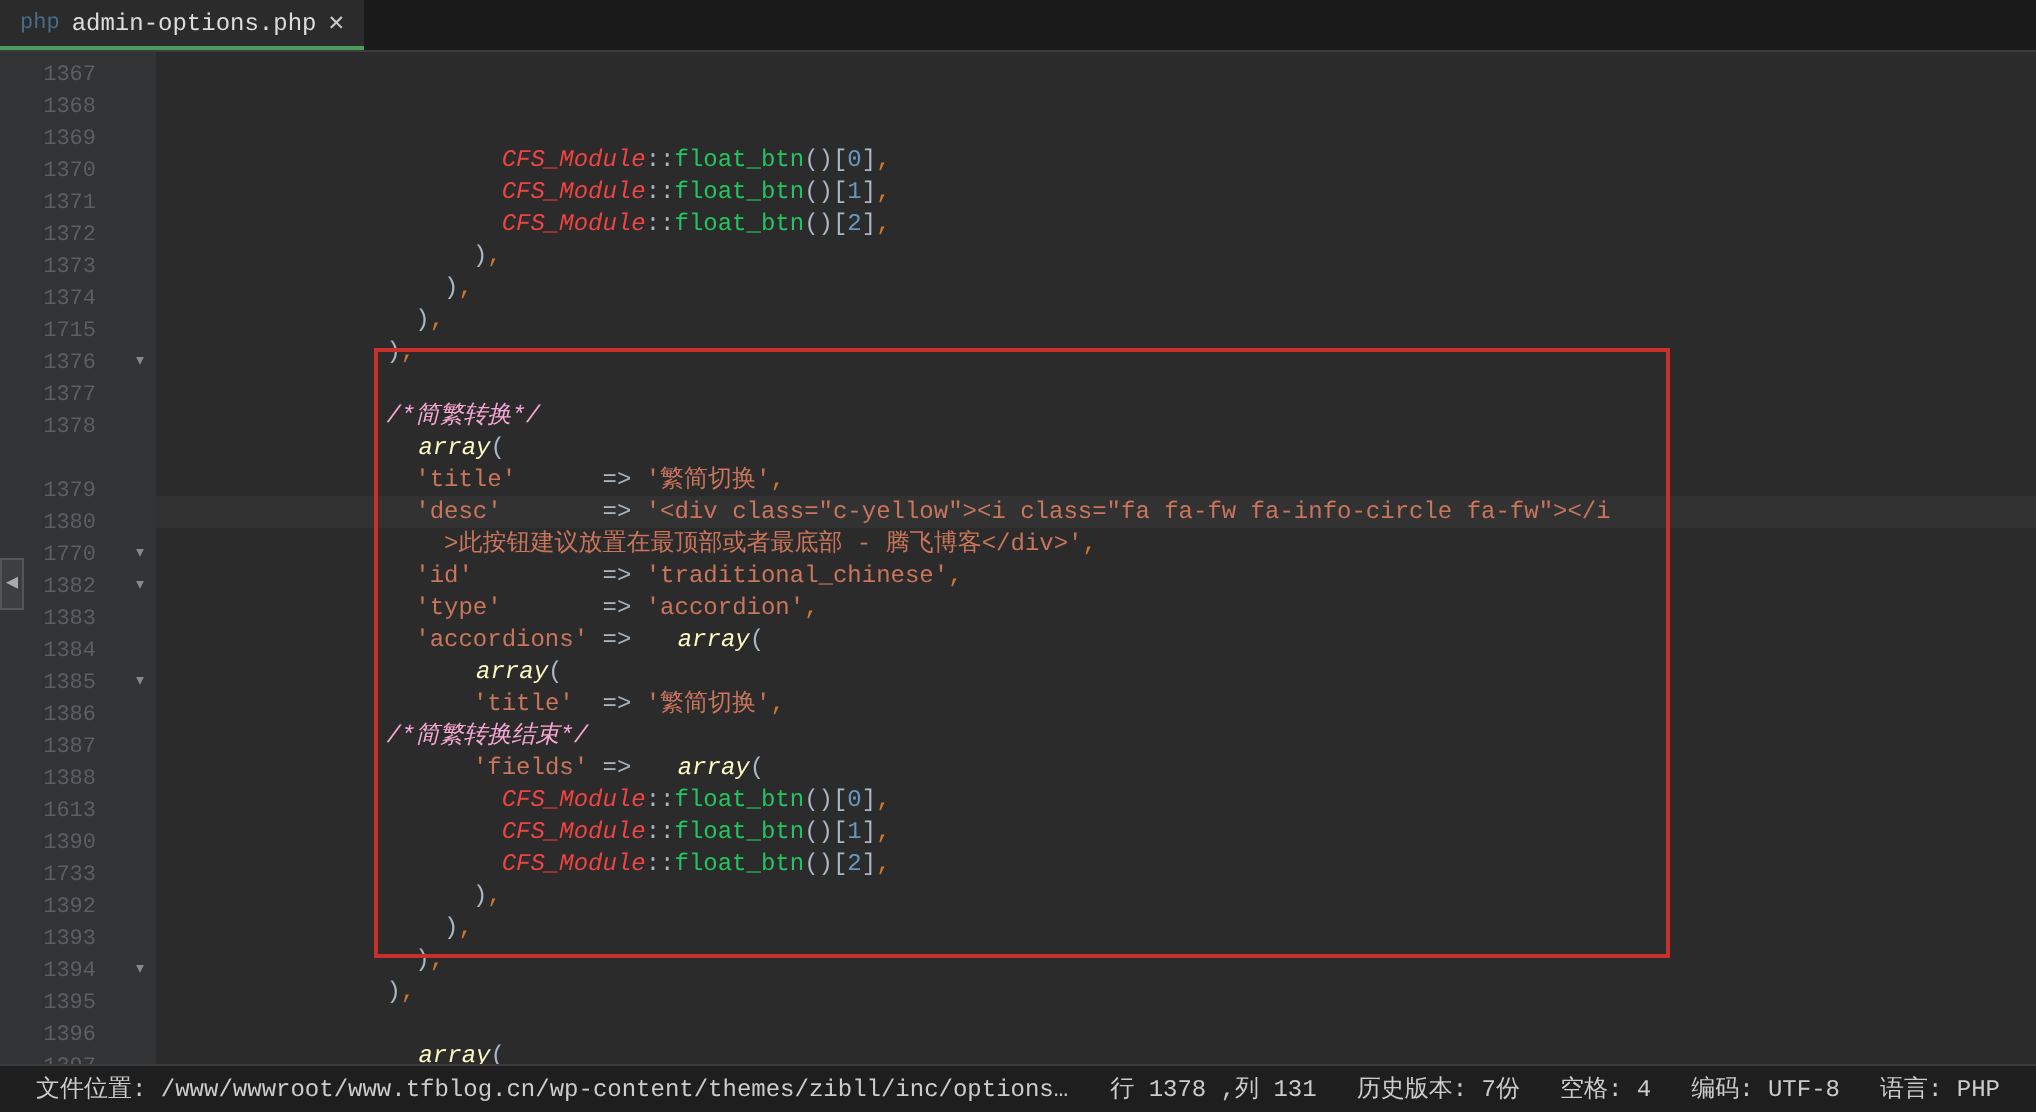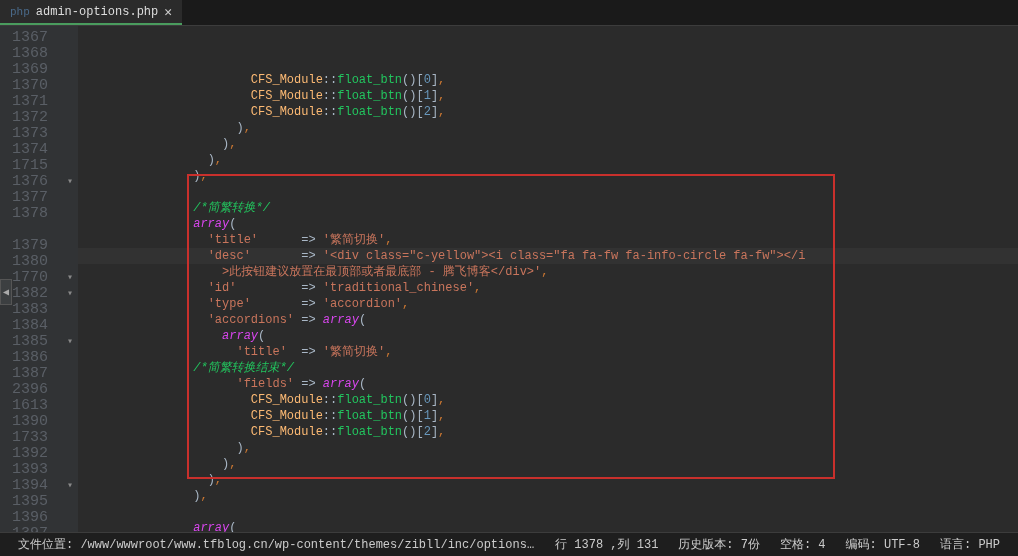--- a/index.html
+++ b/index.html
@@ -38,21 +38,21 @@
   position: relative;
 }
 .gutter {
   background: #313335;
   width: 62px;
   flex-shrink: 0;
   color: #5a5f66;
   text-align: right;
   padding-top: 4px;
 }
-.gutter .ln { height: 16px; line-height: 16px; padding-right: 14px; font-size: 15px; }
+.gutter .ln { height: 16px; line-height: 16px; padding-right: 14px; font-size: 11px; }
 .fold-col {
   background: #313335;
   width: 16px;
   flex-shrink: 0;
   padding-top: 4px;
 }
 .fold-col .f { height: 16px; line-height: 16px; text-align: center; color: #888; font-size: 10px; }
 .code-area {
   flex: 1;
   padding-top: 4px;
@@ -75,27 +75,27 @@
   color: #ccc;
   display: flex;
   align-items: center;
   font-size: 12px;
   padding: 0 8px;
   border-top: 1px solid #3c3c3c;
 }
 .status-bar .seg { padding: 0 10px; white-space: nowrap; }
 .status-bar .grow { flex: 1; overflow: hidden; text-overflow: ellipsis; }
 
-.t-class { color: #fdba74; }
+.t-class { color: #ef4444; font-style: italic; }
 .t-op { color: #a9b7c6; }
 .t-func { color: #22c55e; }
 .t-num { color: #6897bb; }
 .t-paren { color: #a9b7c6; }
-.t-comment { color: #22c55e; font-style: italic; }
-.t-key { color: #d946ef; font-style: italic; }
+.t-comment { color: #f9a8d4; font-style: italic; }
+.t-key { color: #fef9c3; font-style: italic; margin-left: 16px; }
 .t-arrow { color: #a9b7c6; }
 .t-str { color: #c9755c; }
 .t-comma { color: #cc7832; }
 .t-ws { color: #404040; }
 .collapse-handle {
   position: absolute;
   left: 0; top: 50%;
   background: #3c3f41;
   color: #aaa;
   padding: 6px 2px;
@@ -132,21 +132,21 @@
       <div class="ln"></div>
       <div class="ln">1379</div>
       <div class="ln">1380</div>
       <div class="ln">1770</div>
       <div class="ln">1382</div>
       <div class="ln">1383</div>
       <div class="ln">1384</div>
       <div class="ln">1385</div>
       <div class="ln">1386</div>
       <div class="ln">1387</div>
-      <div class="ln">2396</div>
+      <div class="ln">1388</div>
       <div class="ln">1613</div>
       <div class="ln">1390</div>
       <div class="ln">1733</div>
       <div class="ln">1392</div>
       <div class="ln">1393</div>
       <div class="ln">1394</div>
       <div class="ln">1395</div>
       <div class="ln">1396</div>
       <div class="ln">1397</div>
     </div>

